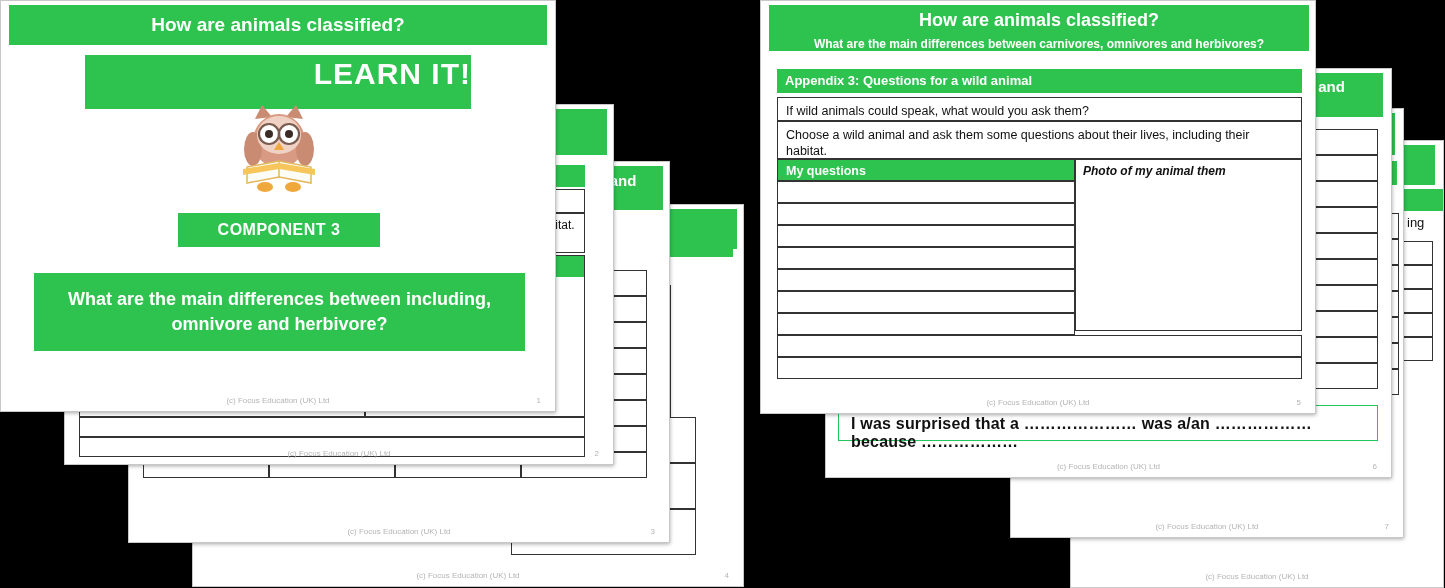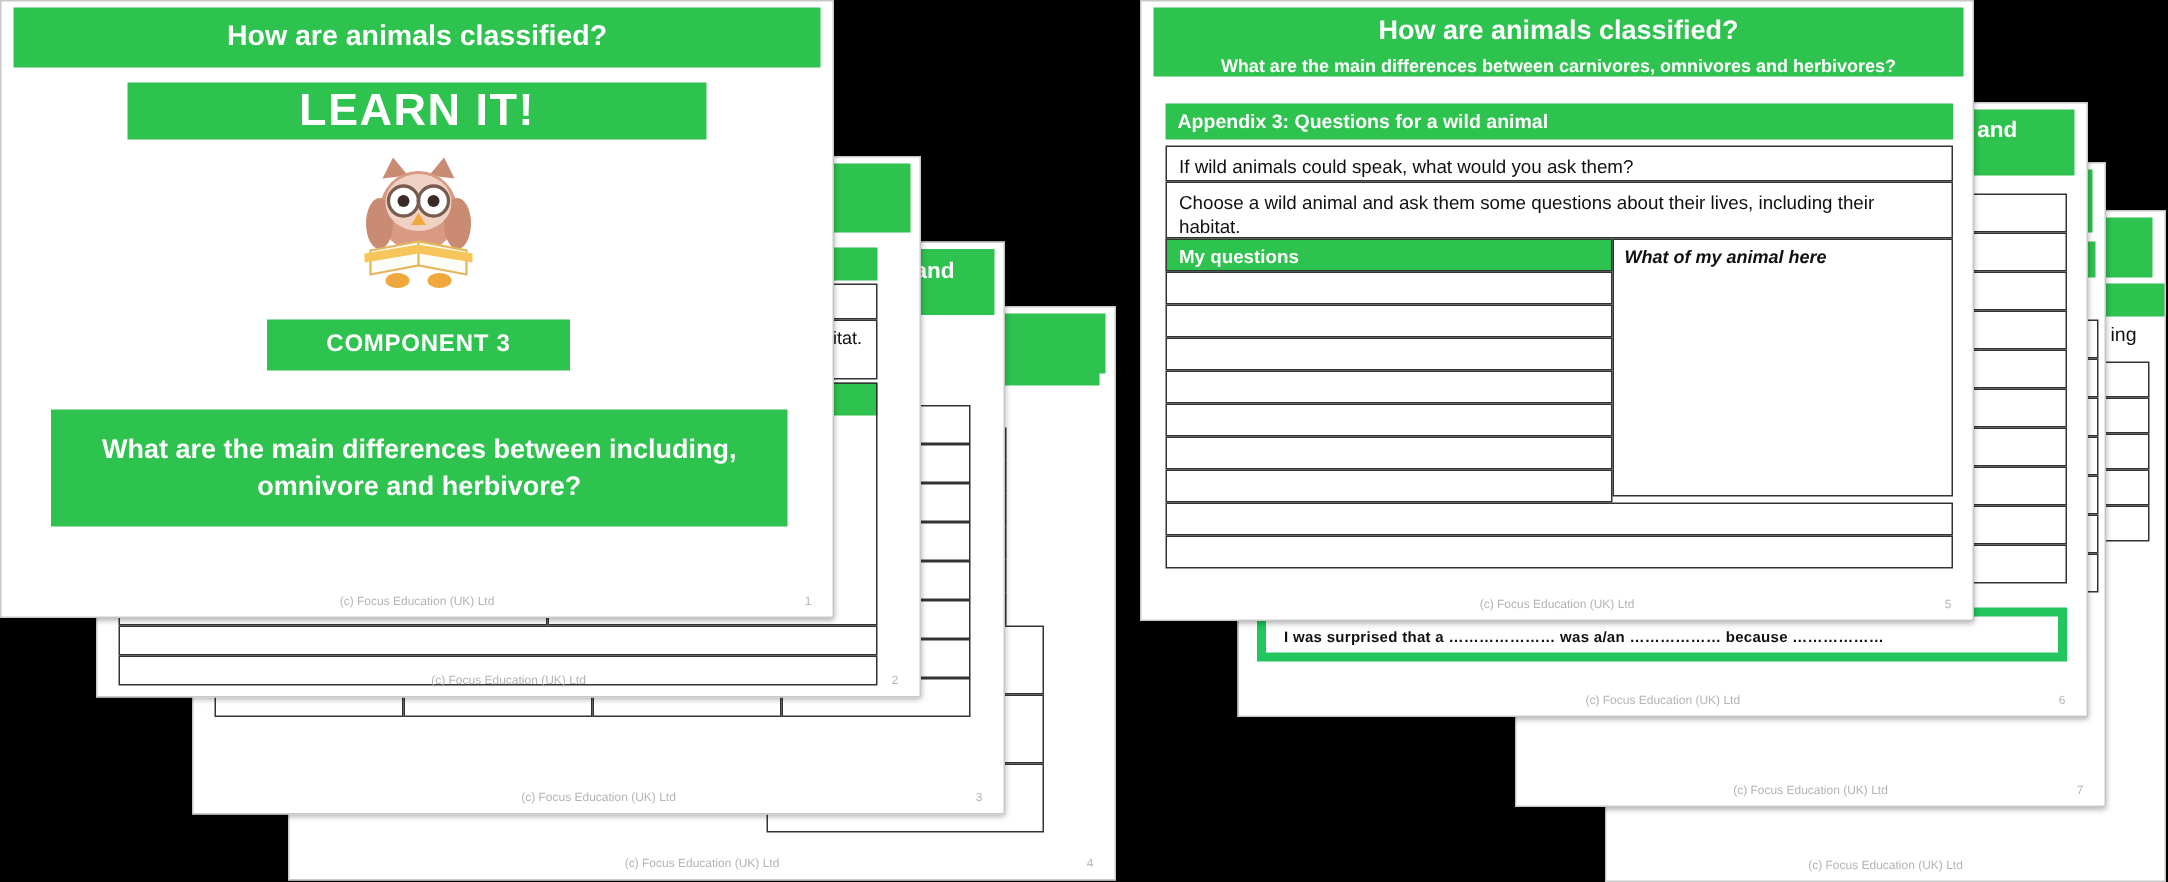--- a/index.html
+++ b/index.html
@@ -66,22 +66,22 @@
   #slide-left-1 {
     left: 0px; top: 0px; width: 556px; height: 412px;
   }
 
   
   #slide-left-1 .title-band {
     position: absolute; left: 8px; top: 4px; width: 538px; height: 40px;
     line-height: 40px; font-size: 19px;
   }
   #slide-left-1 .learnit-band {
-    position: absolute; left: 84px; top: 54px; width: 386px; height: 38px;
-    line-height: 38px; font-size: 30px; letter-spacing: 1px;
+    position: absolute; left: 84px; top: 54px; width: 386px; height: 54px;
+    line-height: 38px; font-size: 30px; letter-spacing: 1px; text-align: right;
   }
   #slide-left-1 .owl {
     position: absolute; left: 228px; top: 96px; width: 100px; height: 98px;
   }
   #slide-left-1 .component-band {
     position: absolute; left: 177px; top: 212px; width: 202px; height: 34px;
     line-height: 34px; font-size: 16px; letter-spacing: 0.5px;
   }
   #slide-left-1 .question-band {
     position: absolute; left: 33px; top: 272px; width: 491px; height: 78px;
@@ -193,22 +193,22 @@
     border: 1px solid #333; box-sizing: border-box;
   }
 
   
   #slide-right-2 .title-band {
     position: absolute; left: 8px; top: 4px; width: 549px; height: 44px;
     padding-top: 5px; font-size: 15px; line-height: 17px;
   }
   #slide-right-2 .surprise-box {
     position: absolute; left: 12px; top: 336px; width: 540px; height: 36px;
-    border: 6px solid #22c55e; box-sizing: border-box;
-    font-size: 10px; color: #111; font-weight: bold;
+    border: 1px solid #22c55e; box-sizing: border-box;
+    font-size: 16px; color: #111; font-weight: bold;
     padding: 9px 12px; letter-spacing: 0.2px;
   }
   #slide-right-2 .cell {
     position: absolute; border: 1px solid #333; box-sizing: border-box;
   }
 
   
   #slide-right-3 .title-band {
     position: absolute; left: 8px; top: 4px; width: 376px; height: 42px;
     padding-top: 5px; font-size: 14px; line-height: 16px;
@@ -423,21 +423,21 @@
 
   <div class="slide" id="slide-right-1">
     <div class="green-band title-band">
       <span>How are animals classified?</span>
       <span class="sub">What are the main differences between carnivores, omnivores and herbivores?</span>
     </div>
     <div class="green-band appendix-band">Appendix 3: Questions for a wild animal</div>
     <div class="txt-row r1">If wild animals could speak, what would you ask them?</div>
     <div class="txt-row r2">Choose a wild animal and ask them some questions about their lives, including their habitat.</div>
     <div class="qhead">My questions</div>
-    <div class="photo-cell">What of my animal here</div>
+    <div class="photo-cell">Photo of my animal them</div>
     <div class="qline" style="top:180px;"></div>
     <div class="qline" style="top:202px;"></div>
     <div class="qline" style="top:224px;"></div>
     <div class="qline" style="top:246px;"></div>
     <div class="qline" style="top:268px;"></div>
     <div class="qline" style="top:290px;"></div>
     <div class="qline" style="top:312px;"></div>
     <div class="wideline" style="top:334px;"></div>
     <div class="wideline" style="top:356px;"></div>
     <div class="footer-credit">(c) Focus Education (UK) Ltd</div>

